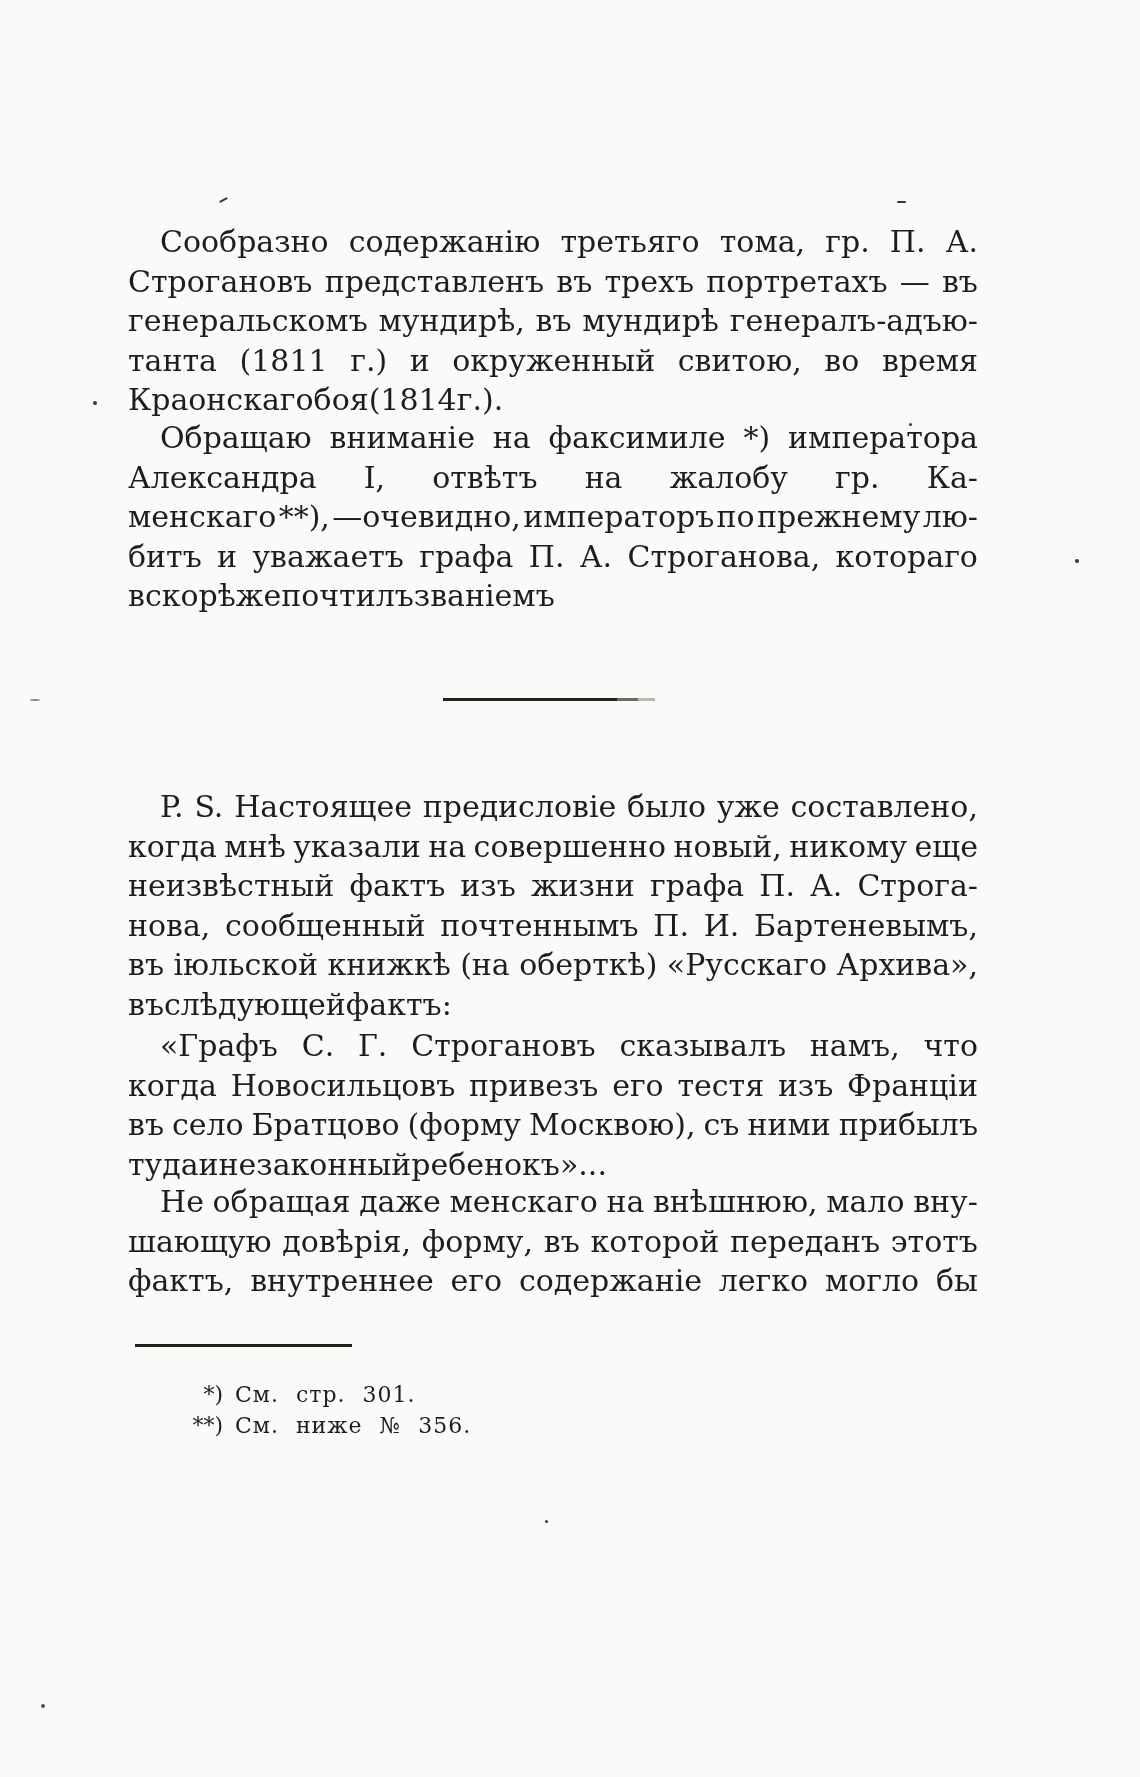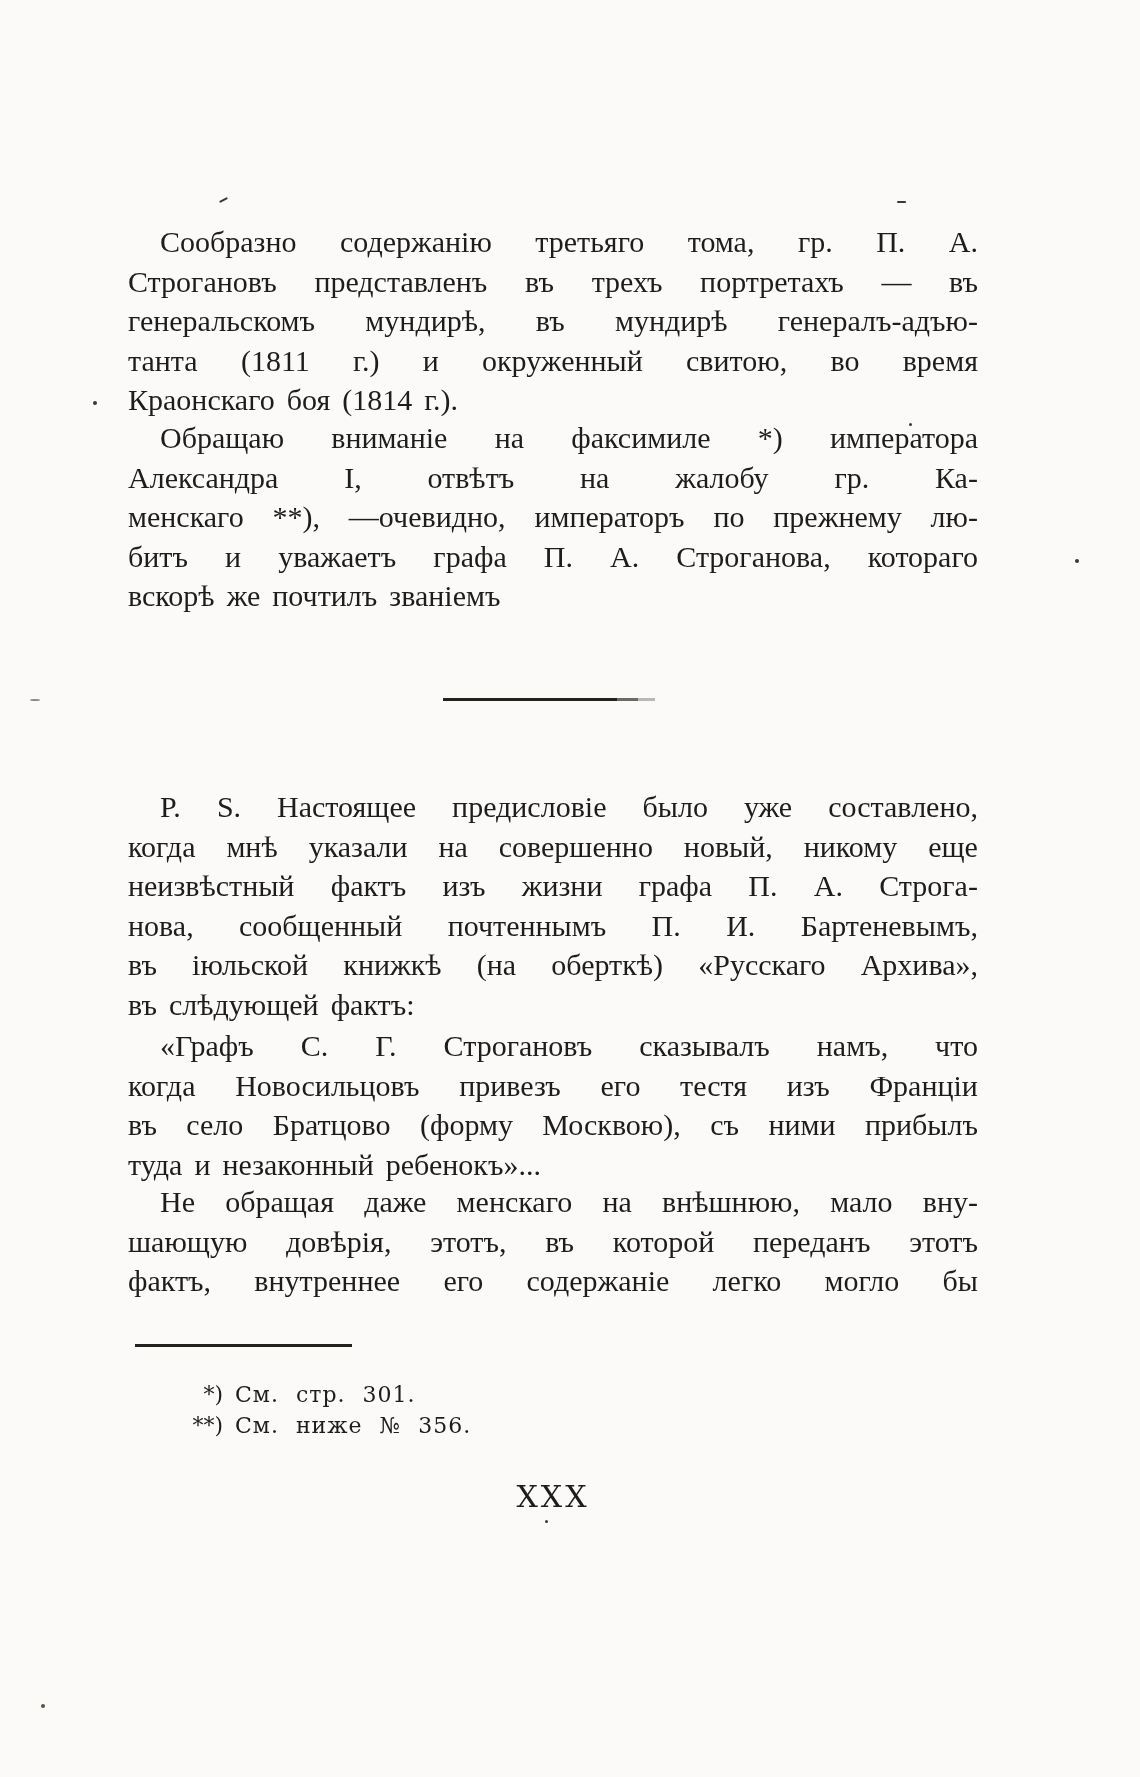--- a/index.html
+++ b/index.html
@@ -10,24 +10,24 @@
     color:var(--ink,#1f1d1b);
     position:relative;
     overflow:hidden;
   }
   .page{position:absolute;inset:0;}
   
   .para{
     position:absolute;left:128px;width:850px;
     font-size:30px;
   }
-  .para .line{height:39.5px;line-height:39.5px;white-space:nowrap;font-family:Liberation Serif, serif;}
+  .para .line{height:39.5px;line-height:39.5px;white-space:nowrap;}
   .para .line.just{display:flex;justify-content:space-between;}
   .para .line.just span{display:inline-block;line-height:39.5px;}
-  .para .line.plain{display:flex;justify-content:flex-start;gap:12px;}
+  .para .line.plain{display:flex;justify-content:flex-start;}
   .para .line.first{padding-left:32px;}
   .p1{top:222px;}
   .p2{top:418px;}
   .p3{top:787px;}
   .p4{top:1026px;}
   .p5{top:1182px;}
   
   .rule{position:absolute;background:#24221f;}
   .rule.mid{
     left:443px;top:698px;width:212px;height:3px;
@@ -246,21 +246,21 @@
         <span>даже</span>
         <span>менскаго</span>
         <span>на</span>
         <span>внѣшнюю,</span>
         <span>мало</span>
         <span>вну-</span>
       </div>
       <div class="line just">
         <span>шающую</span>
         <span>довѣрія,</span>
-        <span>этотъ,</span>
+        <span>форму,</span>
         <span>въ</span>
         <span>которой</span>
         <span>переданъ</span>
         <span>этотъ</span>
       </div>
       <div class="line just">
         <span>фактъ,</span>
         <span>внутреннее</span>
         <span>его</span>
         <span>содержаніе</span>
@@ -276,21 +276,20 @@
       <div class="fn-row">
         <span class="fn-marker">*)</span>
         <span class="fn-text">См. стр. 301.</span>
       </div>
       <div class="fn-row">
         <span class="fn-marker">**)</span>
         <span class="fn-text">См. ниже № 356.</span>
       </div>
     </div>
 
-  <div class="pageno">XXX</div>
 
   <div class="speck sp1"></div>
   <div class="speck sp2"></div>
   <div class="speck sp3"></div>
   <div class="speck sp4"></div>
   <div class="speck sp5"></div>
   <div class="speck sp6"></div>
   <div class="speck sp7"></div>
   <div class="speck sp8"></div>
 

